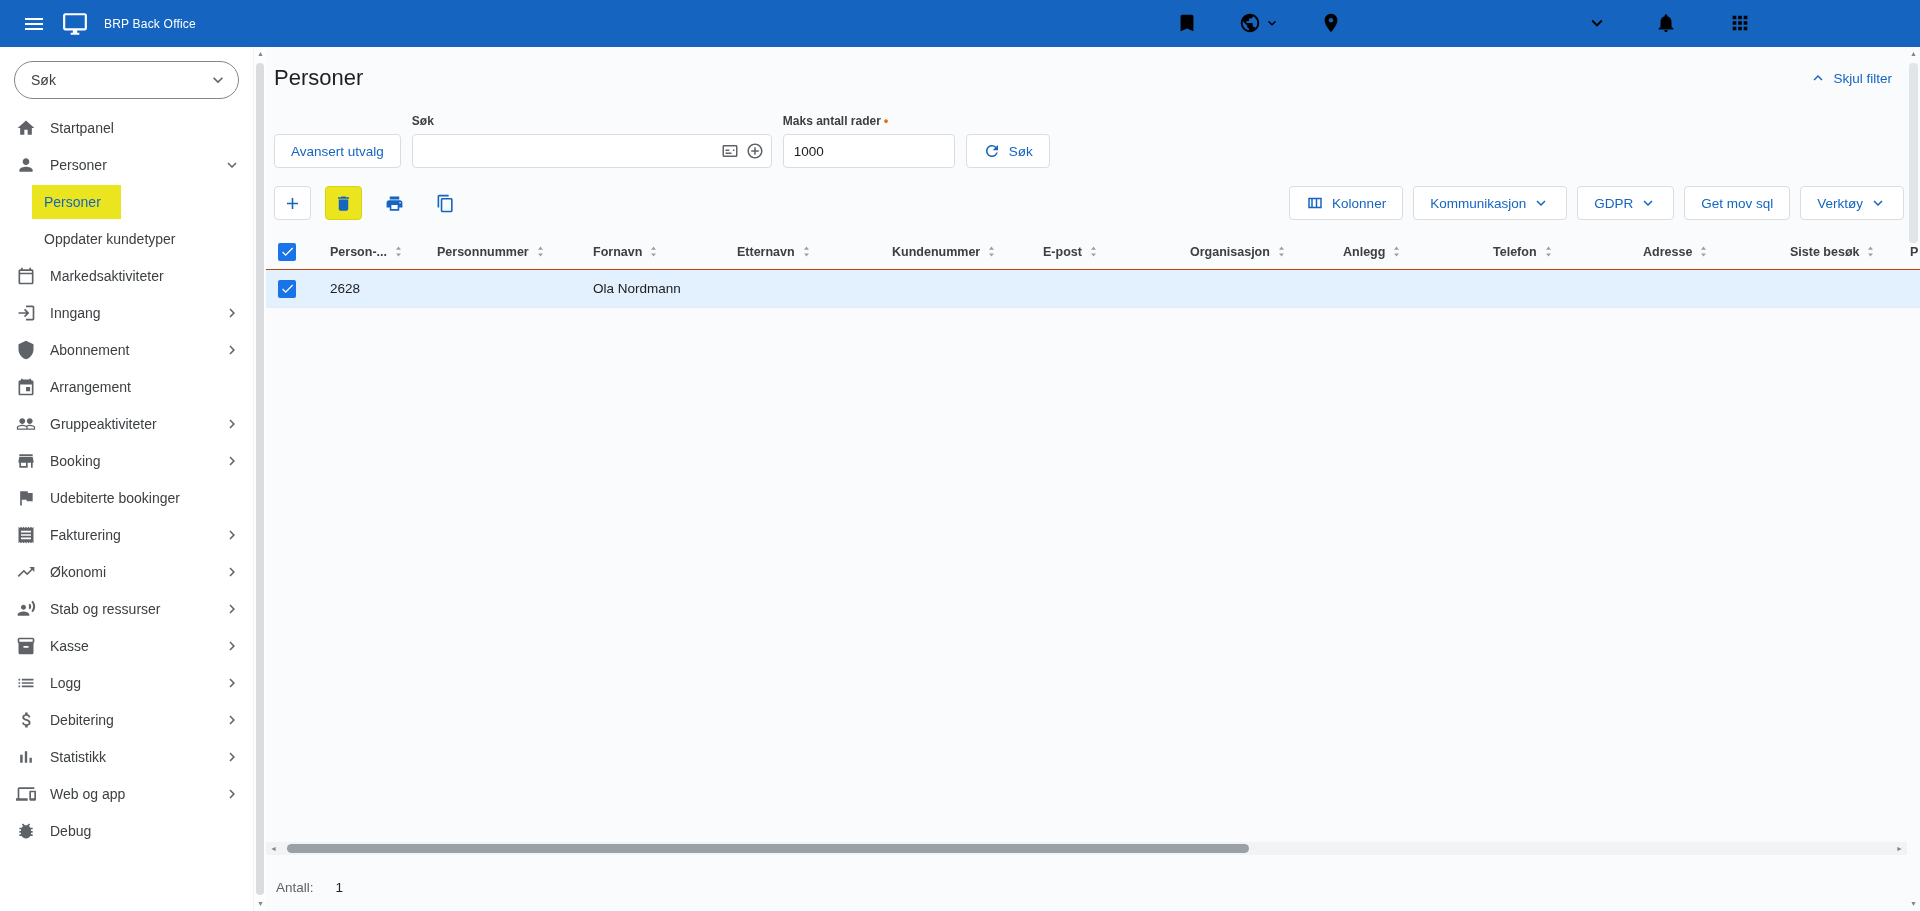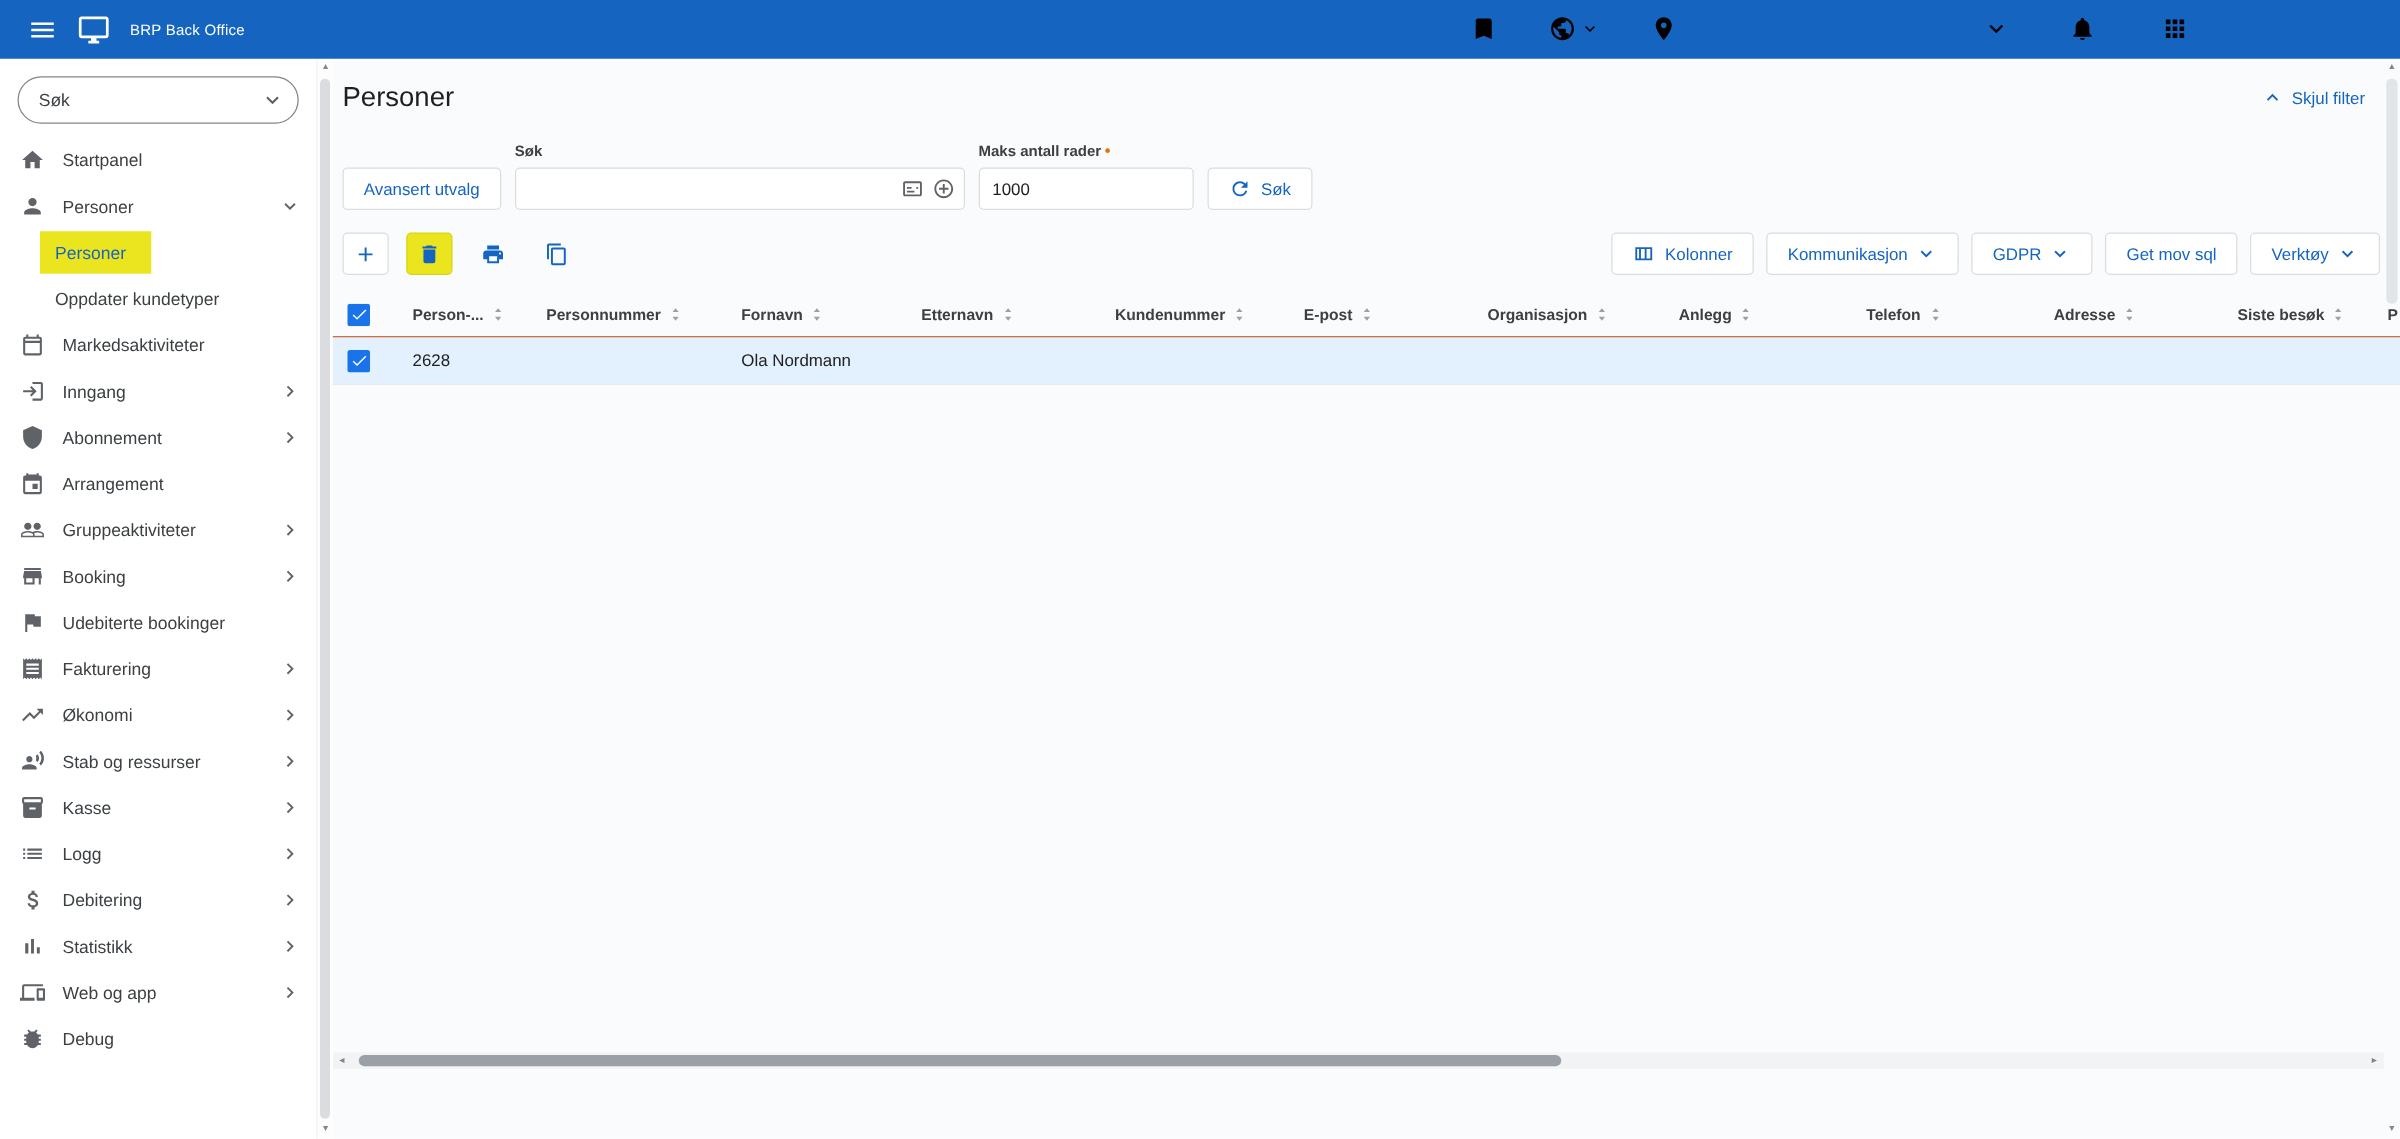--- a/index.html
+++ b/index.html
@@ -670,19 +670,23 @@
   </div>
 
   <div class="hscroll">
     <span class="hs-arrow">◄</span>
     <div class="hs-track">
         <div class="hs-thumb"></div>
       </div>
     <span class="hs-arrow">►</span>
   </div>
 
+  <div class="count-bar">
+    <span>Antall:</span>
+    <span class="count-value">1</span>
+  </div>
 </div>
 
 <div class="main-scroll">
   <span class="sarr top">▲</span>
   <div class="vthumb"></div>
   <span class="sarr bot">▼</span>
 </div>
 
 </body></html>

